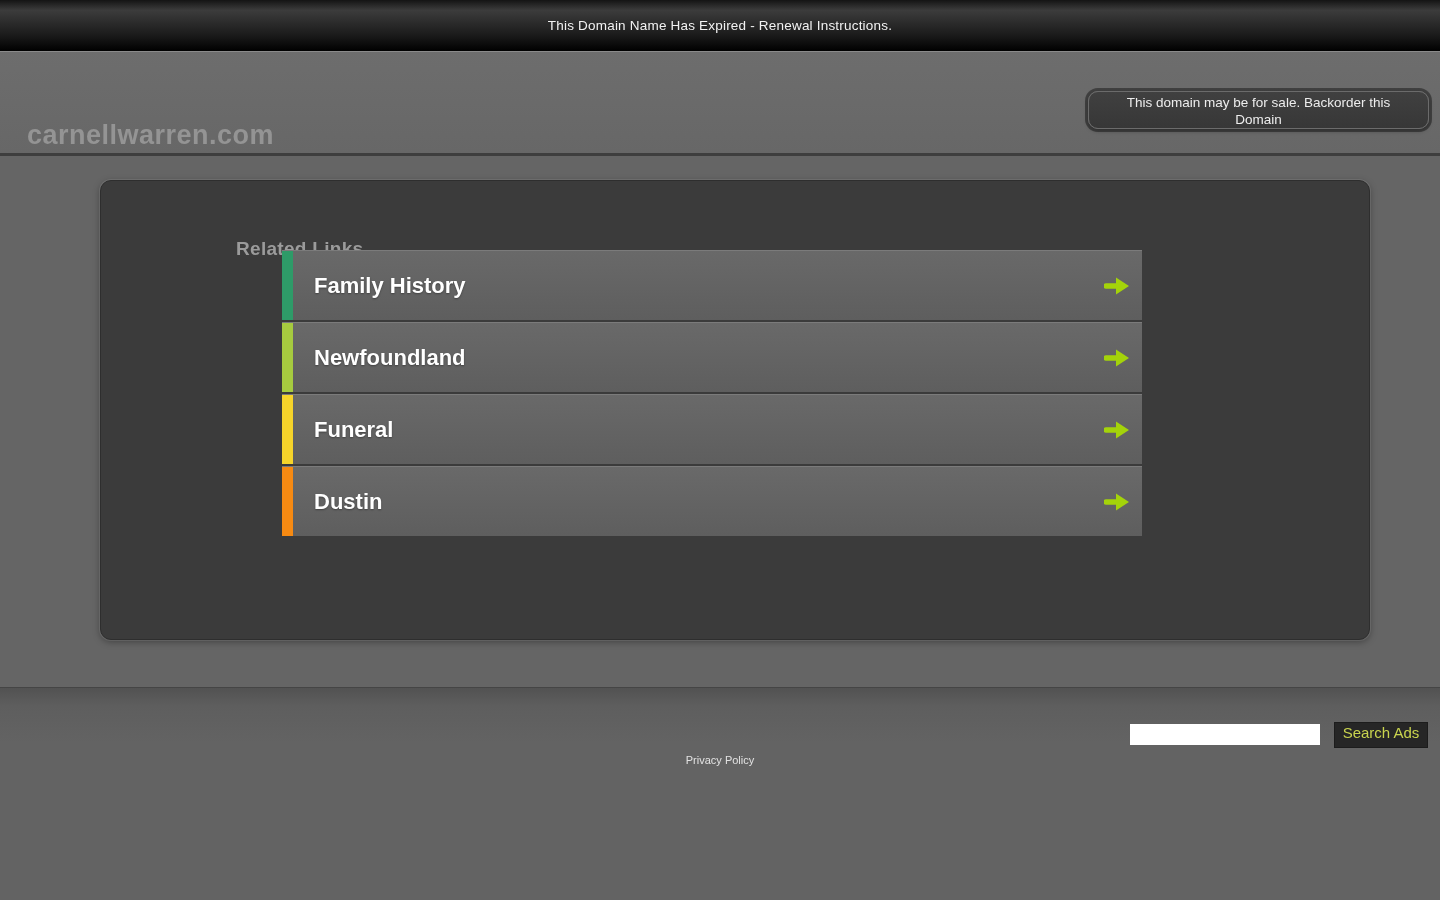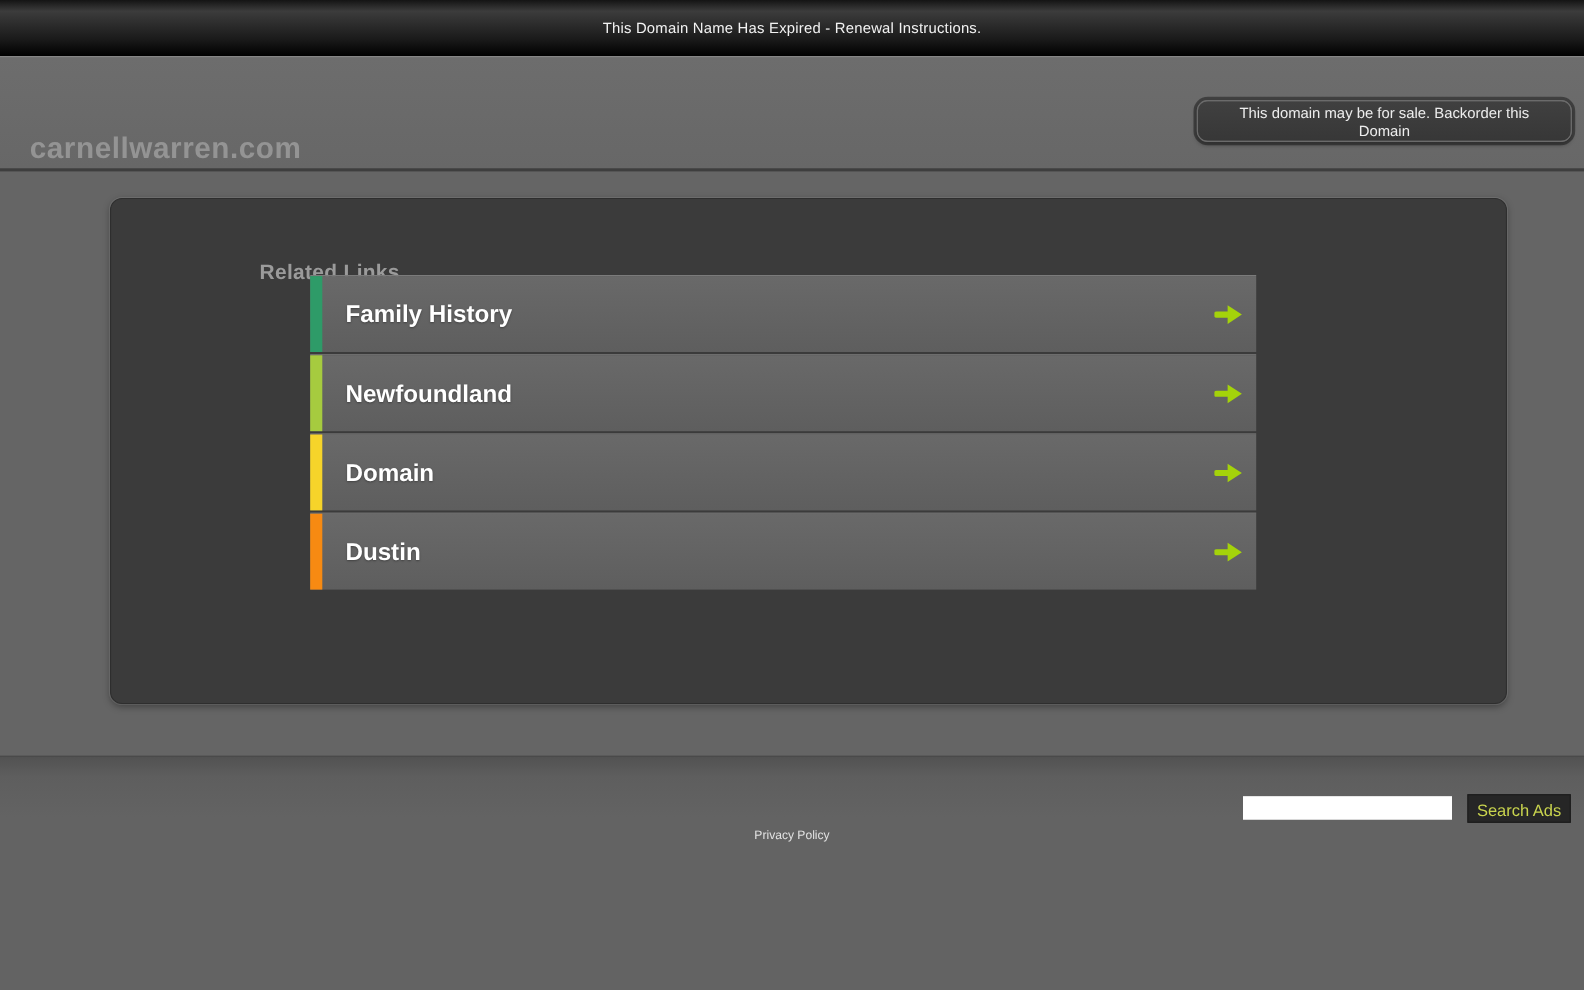--- a/index.html
+++ b/index.html
@@ -106,21 +106,21 @@
     border: 1px solid #ffffff; background: #ffffff;
     padding: 0 4px; font-size: 13px; outline: none;
   }
   .search-btn {
     position: absolute; right: 12px; top: 34px;
     width: 94px; height: 26px;
     background: #262626;
     border: 1px solid #1c1c1c;
     font-size: 15px;
     font-family: "Liberation Sans", sans-serif;
-    display: flex; align-items: flex-end; justify-content: center;
+    display: flex; align-items: flex-start; justify-content: center;
     cursor: pointer;
   }
   .privacy-link {
     position: absolute; left: 50%; top: 66px; transform: translateX(-50%);
     font-size: 11px; color: #e2e2e2; 
     cursor: pointer;
   }
 </style>
 </head>
 <body>
@@ -157,21 +157,21 @@
     <span class="arrow" style="color: rgb(164, 211, 10);">
       <svg width="27" height="20" viewBox="0 0 27 20">
         <path d="M2 10 H14" stroke="currentColor" stroke-width="5.5" stroke-linecap="round" fill="none"></path>
         <path d="M12 1.5 L25 10 L12 18.5 Z" fill="currentColor"></path>
       </svg>
     </span>
   </a>
 
   <a class="link-row">
     <span class="accent" style="background: rgb(246, 212, 42);"></span>
-    <span class="link-label">Domain</span>
+    <span class="link-label">Funeral</span>
     <span class="arrow" style="color: rgb(164, 211, 10);">
       <svg width="27" height="20" viewBox="0 0 27 20">
         <path d="M2 10 H14" stroke="currentColor" stroke-width="5.5" stroke-linecap="round" fill="none"></path>
         <path d="M12 1.5 L25 10 L12 18.5 Z" fill="currentColor"></path>
       </svg>
     </span>
   </a>
 
   <a class="link-row">
     <span class="accent" style="background: rgb(247, 138, 18);"></span>

